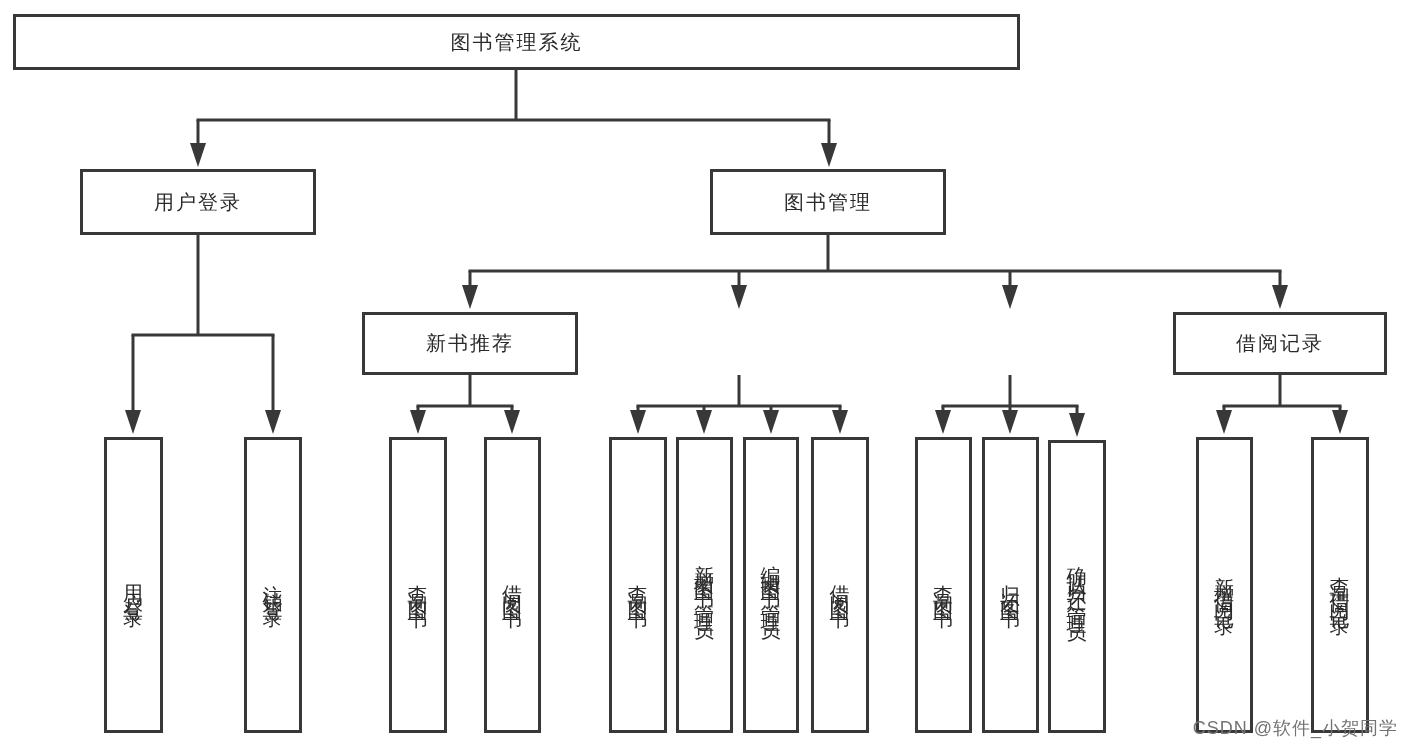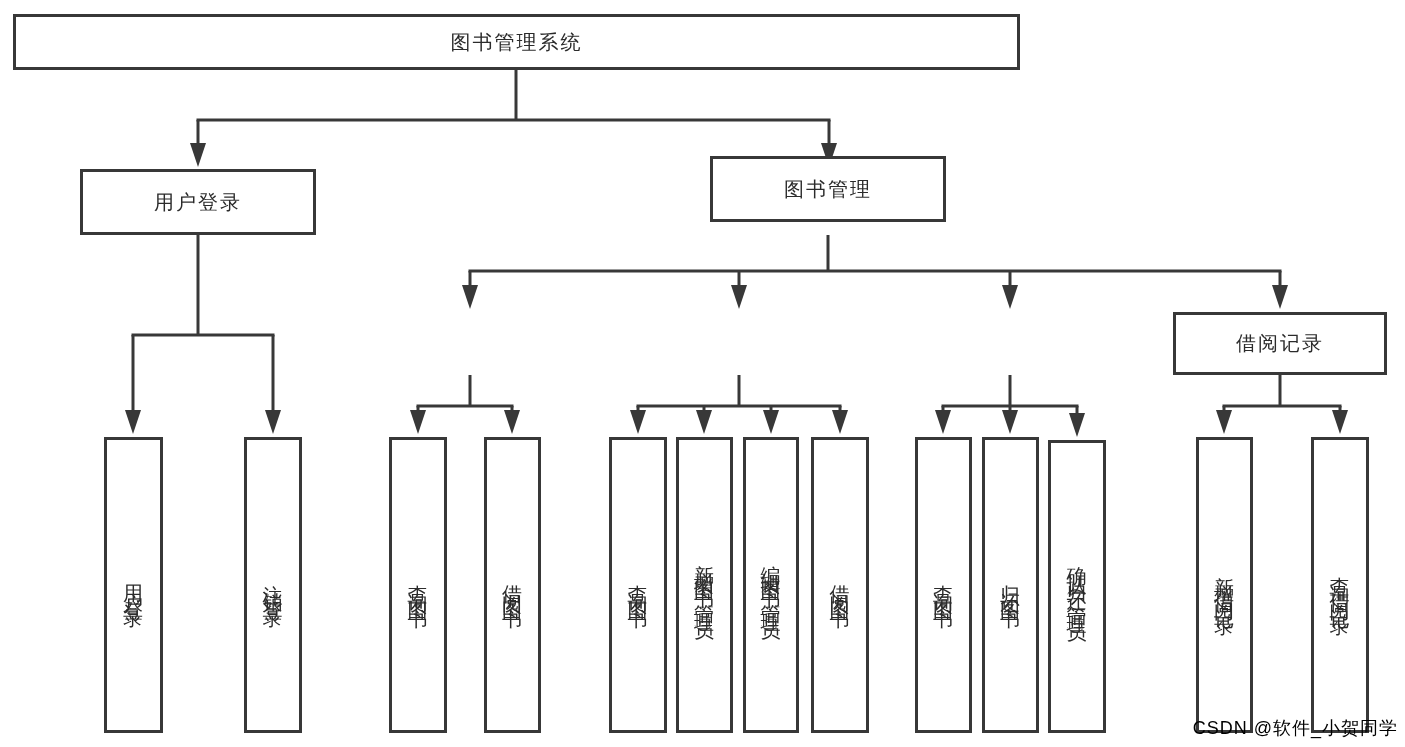--- a/index.html
+++ b/index.html
@@ -14,21 +14,21 @@
     display:flex; align-items:center; justify-content:center;
     color:#2b2b2b; font-size:20px;
   }
   .hnode .label { letter-spacing:2px; white-space:nowrap; }
   .leaf .label {
     writing-mode:vertical-rl; text-orientation:mixed;
     letter-spacing:8px; line-height:1;
   }
   .watermark {
     position:absolute; right:7px; bottom:7px;
-    font-size:18px; color:#000000; letter-spacing:1px; z-index:5;
+    font-size:18px; color:#737373; letter-spacing:1px; z-index:5;
   }
 </style>
 </head>
 <body>
 
 <div class="stage">
 
   <svg class="connectors" viewBox="0 0 1405 747" xmlns="http://www.w3.org/2000/svg" stroke="#383838" stroke-width="3" fill="#383838">
 
     <g>
@@ -105,24 +105,27 @@
     </g>
   </svg>
 
   <div class="node hnode" style="left:13px;top:14px;width:1007px;height:56px">
     <span class="label">图书管理系统</span>
   </div>
 
   <div class="node hnode" style="left:80px;top:169px;width:236px;height:66px">
     <span class="label">用户登录</span>
   </div>
-  <div class="node hnode" style="left:710px;top:156px;width:236px;height:66px">
+  <div class="node hnode" style="left:710px;top:169px;width:236px;height:66px">
     <span class="label">图书管理</span>
   </div>
 
+  <div class="node hnode" style="left:362px;top:312px;width:216px;height:63px">
+    <span class="label">新书推荐</span>
+  </div>
   <div class="node hnode" style="left:1173px;top:312px;width:214px;height:63px">
     <span class="label">借阅记录</span>
   </div>
 
   <div class="node leaf" style="left:104px;top:437px;width:59px;height:296px">
     <span class="label">用户登录</span>
   </div>
   <div class="node leaf" style="left:244px;top:437px;width:58px;height:296px">
     <span class="label">注销登录</span>
   </div>

